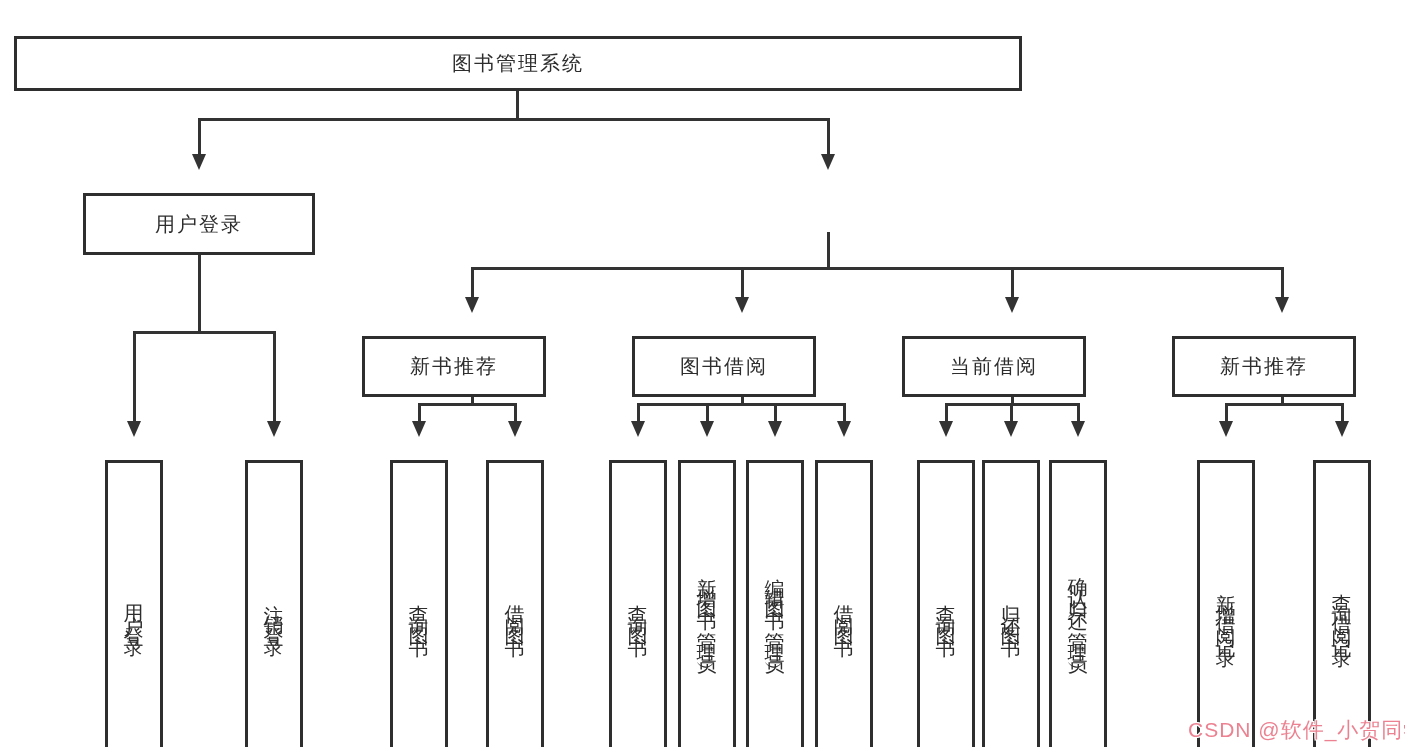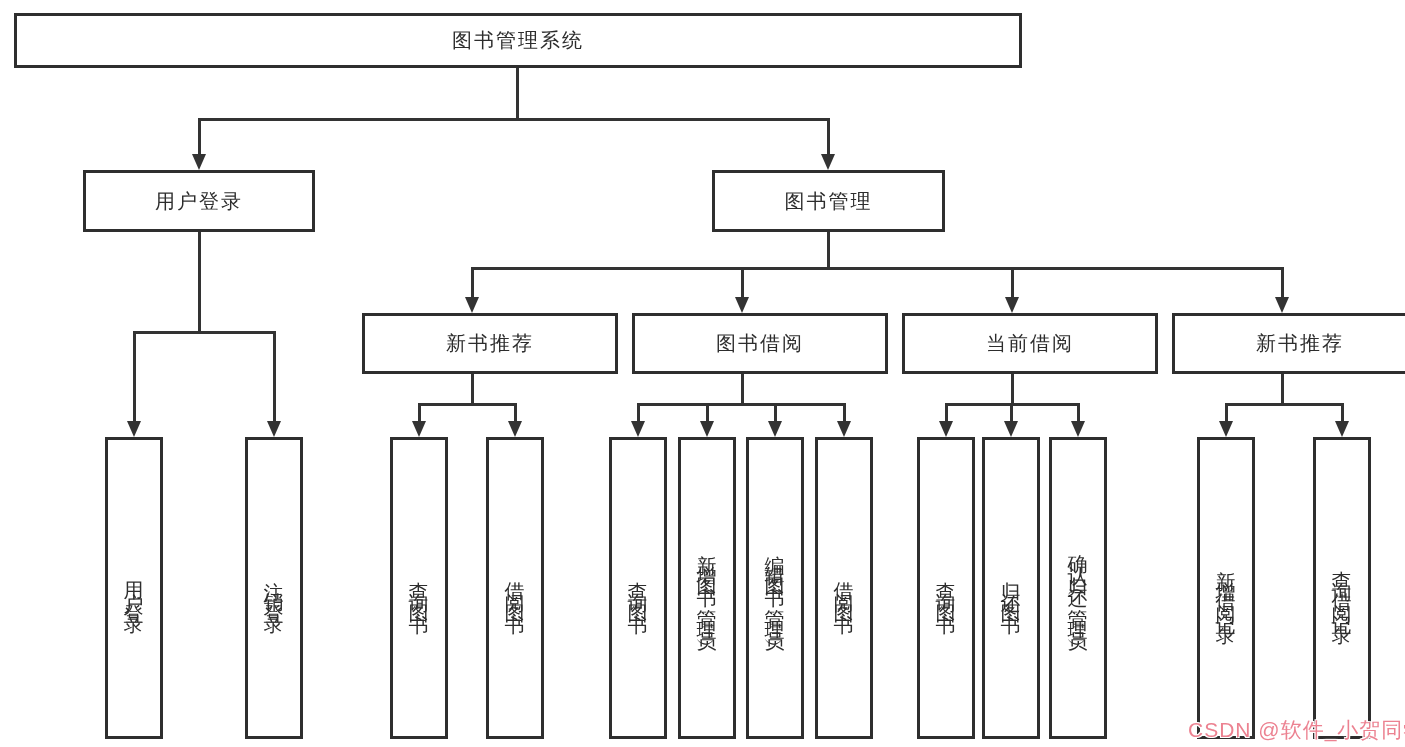--- a/index.html
+++ b/index.html
@@ -9,29 +9,29 @@
     font-family:"Liberation Sans","DejaVu Sans",sans-serif;
   }
   .line { position:absolute; background:#333333; }
   .arrowhead {
     position:absolute; width:0; height:0;
     border-left:7px solid transparent; border-right:7px solid transparent;
     border-top:16px solid #333333;
   }
   .node {
     position:absolute; box-sizing:border-box; background:#ffffff;
-    border:3px solid #2e2e2e; display:flex; align-items:center; justify-content:center;
+    border:3px solid #2e2e2e; display:flex; align-items:center; justify-content:center;margin-top:23px;
   }
   .hlabel { font-size:20px; letter-spacing:2px; color:#2d2d2d; white-space:nowrap; }
   .vlabel {
     writing-mode:vertical-rl; text-orientation:mixed;
     font-size:20px; letter-spacing:11px; line-height:1; color:#2d2d2d;
   }
   .lvl2 { top:170px; height:62px; }
-  .lvl3 { top:313px; height:61px; width:256px; }
+  .lvl3 { top:313px; height:61px; width:184px; }
   .leaf { top:437px; height:302px; width:58px; }
   #watermark {
     position:absolute; left:1188px; top:716px;
     font-size:21px; letter-spacing:1px; white-space:nowrap;
     text-shadow:-1px -1px 0 #fff, 1px -1px 0 #fff, -1px 1px 0 #fff, 1px 1px 0 #fff;
   }
 </style>
 </head>
 <body>
 
@@ -96,23 +96,20 @@
   <div class="arrowhead" style="left:1219px;top:421px"></div>
   <div class="arrowhead" style="left:1335px;top:421px"></div>
 
   <div class="node" style="left:14px;top:13px;width:1008px;height:55px">
     <span class="hlabel">图书管理系统</span>
   </div>
 
   <div class="node lvl2" style="left:83px;width:232px">
     <span class="hlabel">用户登录</span>
   </div>
-  <div class="node lvl2" style="left:712px;width:233px">
-    <span class="hlabel">图书管理</span>
-  </div>
 
   <div class="node lvl3" style="left:362px">
     <span class="hlabel">新书推荐</span>
   </div>
   <div class="node lvl3" style="left:632px">
     <span class="hlabel">图书借阅</span>
   </div>
   <div class="node lvl3" style="left:902px">
     <span class="hlabel">当前借阅</span>
   </div>

